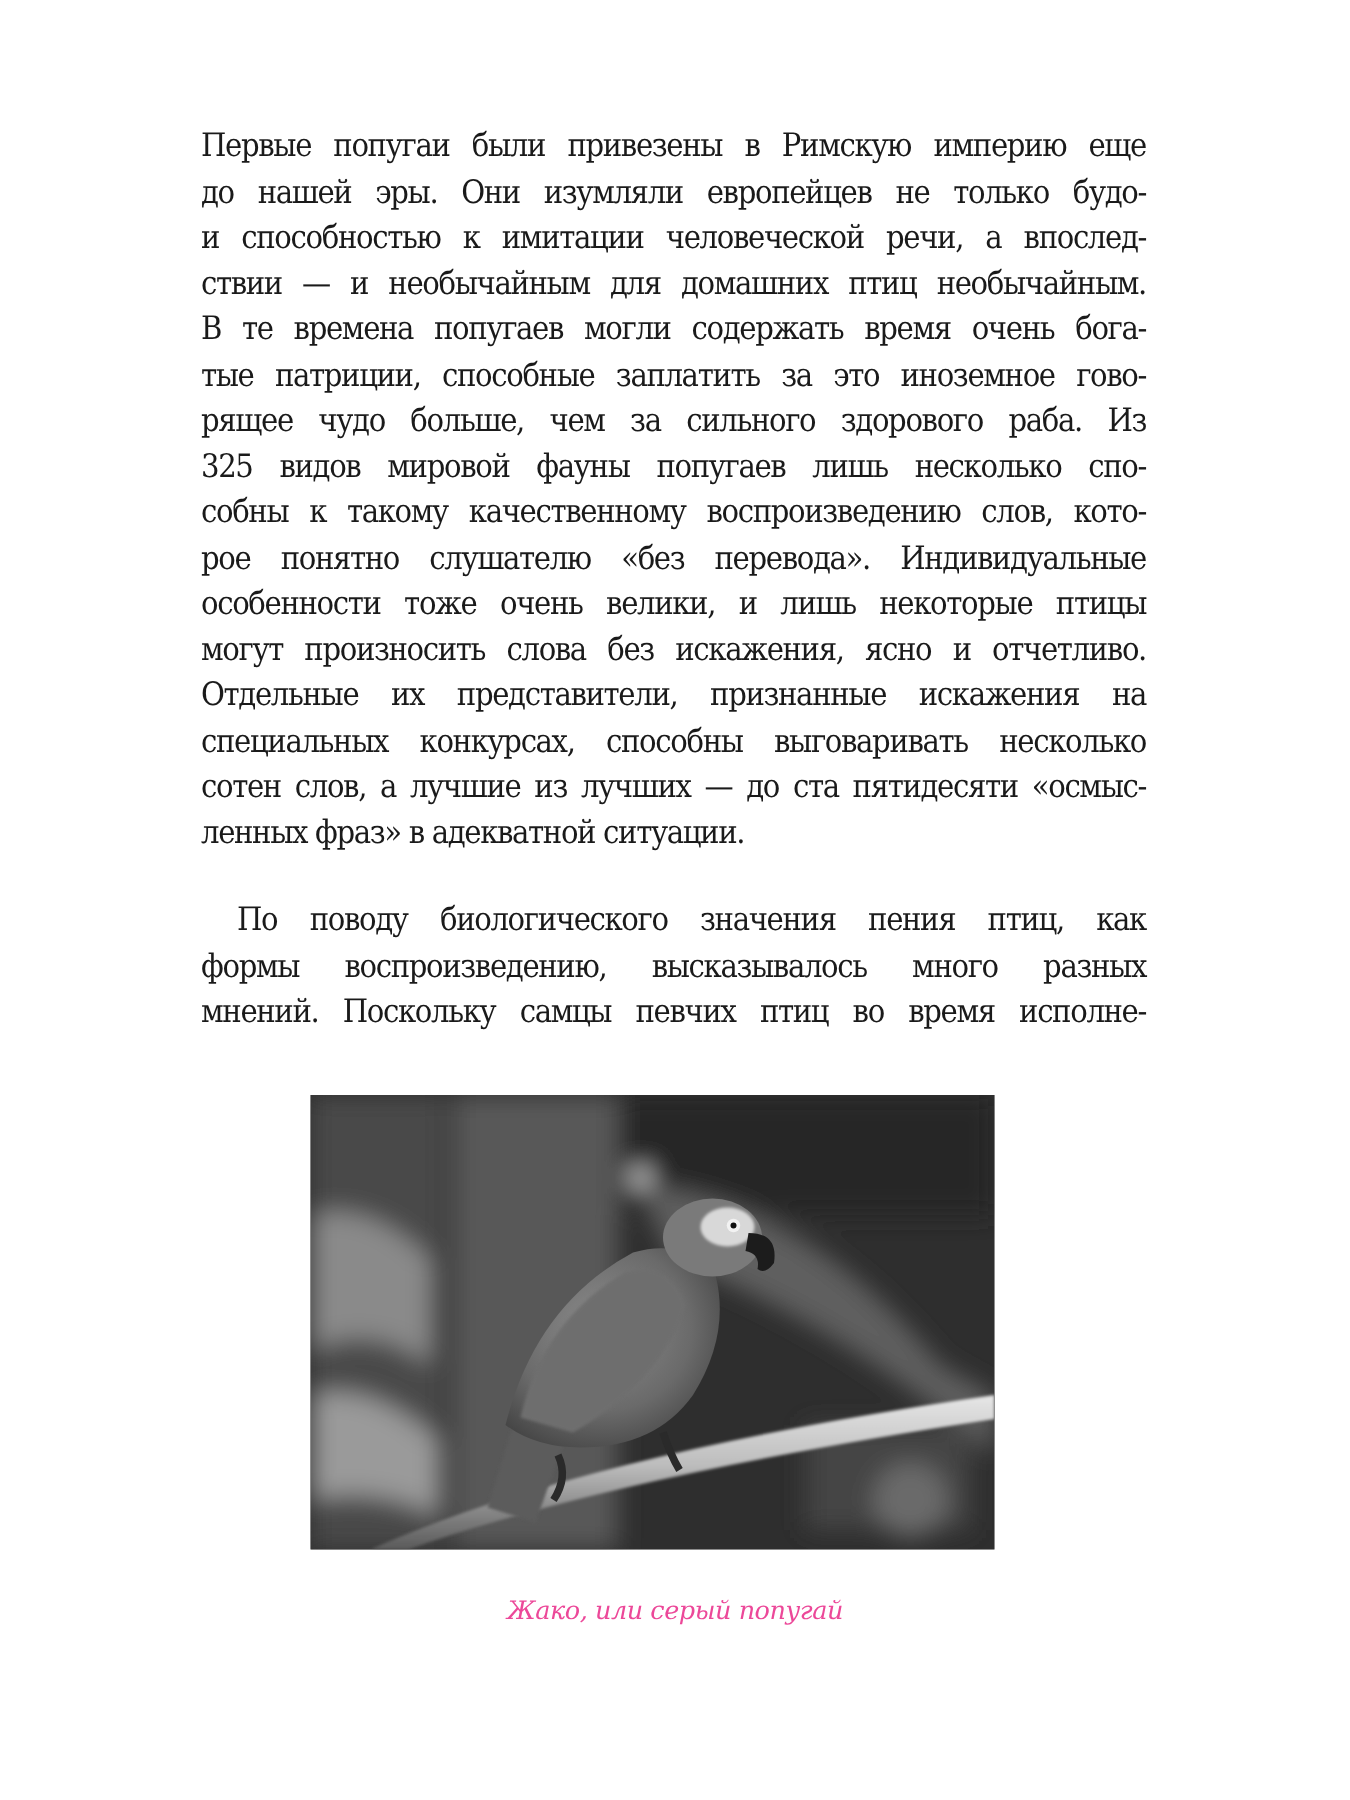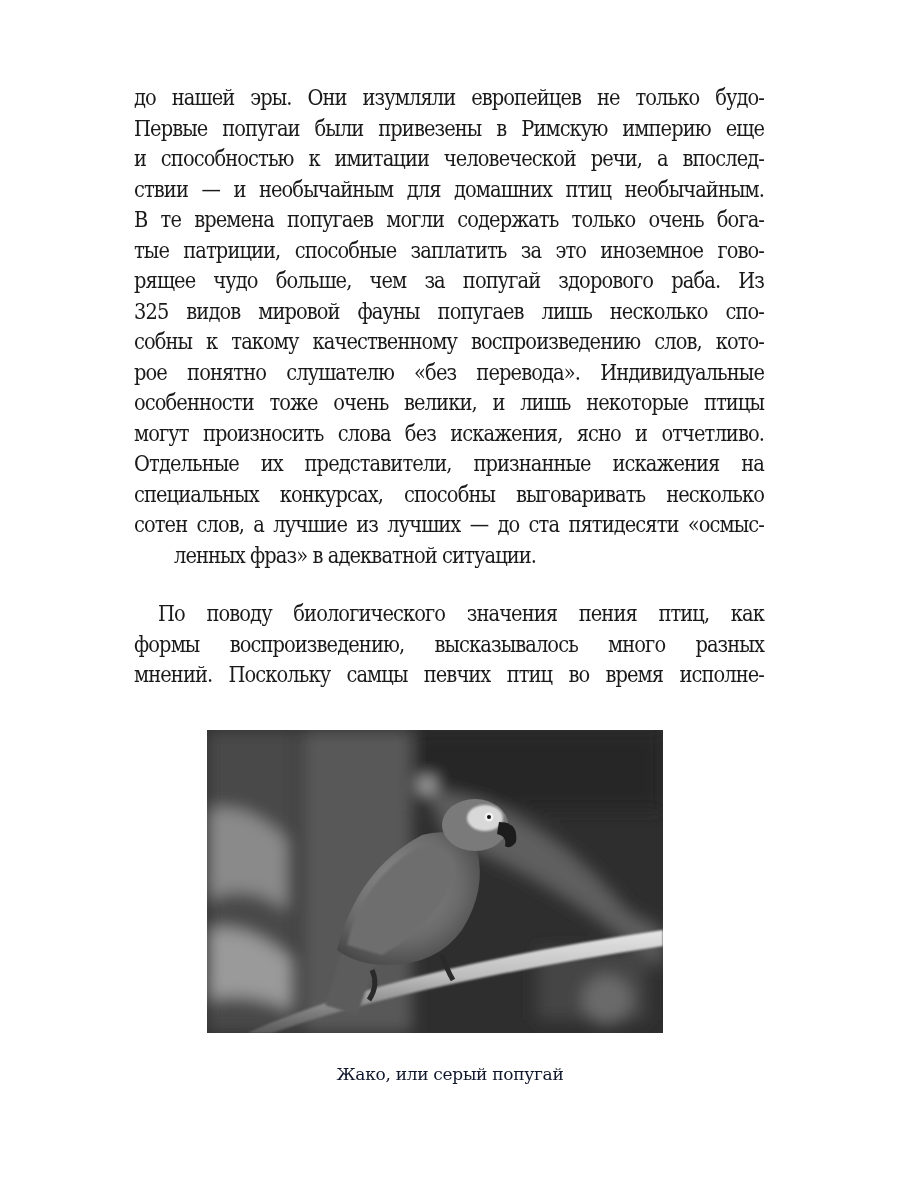--- a/index.html
+++ b/index.html
@@ -11,44 +11,44 @@
   .text-block {
     position: absolute; left: 134px; top: 83px; width: 630px;
     font-size: 21.6px; line-height: 30.5px;
     letter-spacing: -0.9px;
     font-stretch: condensed;
   }
   .line {
     display: block; white-space: nowrap; text-align: justify; text-align-last: justify;
     height: 30.5px;
   }
-  .line.last { text-align-last: left; margin-left: 40px; }
+  .line.last { text-align-last: left; }
   .line.indent { padding-left: 24px; margin-top: 28px; }
   .figure {
     position: absolute; left: 207px; top: 730px; width: 456px; height: 303px;
     overflow: hidden; background: #3a3a3a;
   }
   .figure svg { display: block; }
   .caption {
     position: absolute; left: 0; width: 900px; top: 1064px; text-align: center;
-    font-size: 17px; color: #0f172a; letter-spacing: -0.3px;
+    font-style: italic; font-size: 17px; color: #ec4899; letter-spacing: -0.3px;
   }
 </style>
 </head>
 <body>
 
 <div class="text-block">
   <div>
+    <span class="line">Первые попугаи были привезены в Римскую империю еще</span>
     <span class="line">до нашей эры. Они изумляли европейцев не только будо-</span>
-    <span class="line">Первые попугаи были привезены в Римскую империю еще</span>
     <span class="line">и способностью к имитации человеческой речи, а впослед-</span>
     <span class="line">ствии — и необычайным для домашних птиц необычайным.</span>
-    <span class="line">В те времена попугаев могли содержать только очень бога-</span>
+    <span class="line">В те времена попугаев могли содержать время очень бога-</span>
     <span class="line">тые патриции, способные заплатить за это иноземное гово-</span>
-    <span class="line">рящее чудо больше, чем за попугай здорового раба. Из</span>
+    <span class="line">рящее чудо больше, чем за сильного здорового раба. Из</span>
     <span class="line">325 видов мировой фауны попугаев лишь несколько спо-</span>
     <span class="line">собны к такому качественному воспроизведению слов, кото-</span>
     <span class="line">рое понятно слушателю «без перевода». Индивидуальные</span>
     <span class="line">особенности тоже очень велики, и лишь некоторые птицы</span>
     <span class="line">могут произносить слова без искажения, ясно и отчетливо.</span>
     <span class="line">Отдельные их представители, признанные искажения на</span>
     <span class="line">специальных конкурсах, способны выговаривать несколько</span>
     <span class="line">сотен слов, а лучшие из лучших — до ста пятидесяти «осмыс-</span>
     <span class="line last">ленных фраз» в адекватной ситуации.</span>
   </div>

